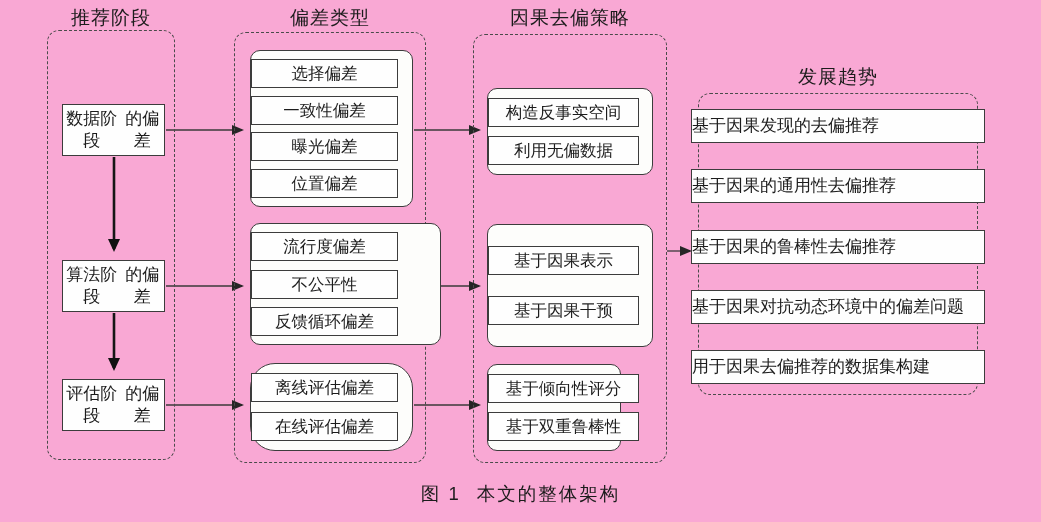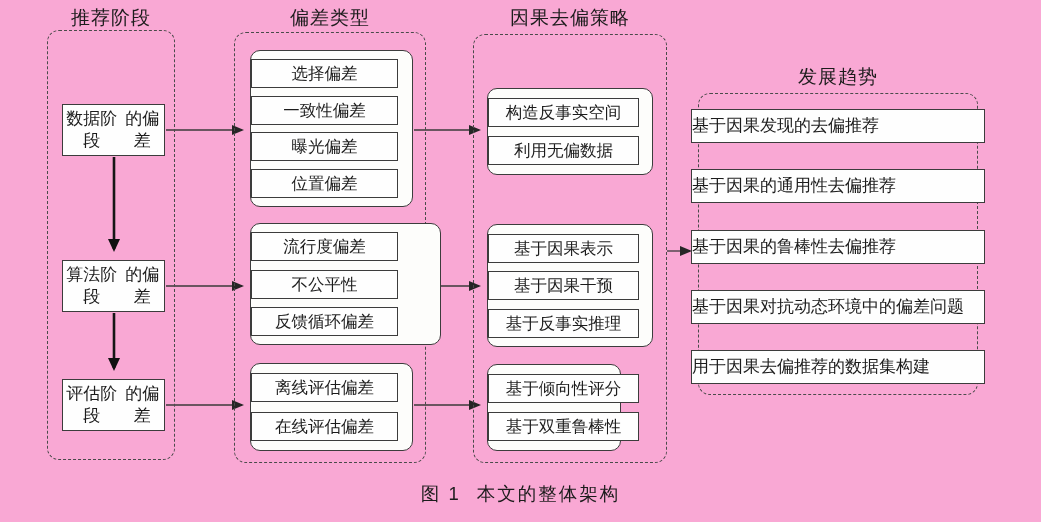--- a/index.html
+++ b/index.html
@@ -70,21 +70,21 @@
   #h-stage { left: 47px; top: 5px;  width: 128px; }
   #d-stage { left: 47px; top: 30px; width: 128px; height: 430px; }
   #sb0 { top: 104px; }
   #sb1 { top: 260px; }
   #sb2 { top: 379px; }
 
   #h-bias { left: 234px; top: 5px;  width: 192px; }
   #d-bias { left: 234px; top: 32px; width: 192px; height: 431px; }
   #bg0 { left: 250px; top: 50px;  width: 163px; height: 157px; }
   #bg1 { left: 250px; top: 223px; width: 191px; height: 122px; }
-  #bg2 { left: 250px; top: 363px; width: 163px; height: 88px;  }
+  #bg2 { left: 250px; top: 363px; width: 163px; height: 88px; border-radius: 25px;  }
 
   #h-strat { left: 473px; top: 5px;  width: 194px; }
   #d-strat { left: 473px; top: 34px; width: 194px; height: 429px; }
   #sg0 { left: 487px; top: 88px;  width: 166px; height: 87px;  }
   #sg1 { left: 487px; top: 224px; width: 166px; height: 123px; }
   #sg2 { left: 487px; top: 364px; width: 134px; height: 87px;  }
 
   #h-trend { left: 698px; top: 64px; width: 280px; }
   #d-trend {
     left: 698px; top: 93px; width: 280px; height: 302px;
@@ -181,21 +181,20 @@
 
   <div id="h-strat" class="col-header">因果去偏策略</div>
   <div id="d-strat" class="dashed strat-col"></div>
   <div id="sg0" class="group strat-col">
     <div class="group-item">构造反事实空间</div>
     <div class="group-item">利用无偏数据</div>
   </div>
   <div id="sg1" class="group strat-col">
     <div class="group-item">基于因果表示</div>
     <div class="group-item">基于因果干预</div>
-    <div class="group-item">基于反事实推理</div>
   </div>
   <div id="sg2" class="group strat-col">
     <div class="group-item">基于倾向性评分</div>
     <div class="group-item">基于双重鲁棒性</div>
   </div>
 
   <div id="h-trend" class="col-header">发展趋势</div>
   <div id="d-trend" class="dashed">
     <div class="trend-item">基于因果发现的去偏推荐</div>
     <div class="trend-item">基于因果的通用性去偏推荐</div>

